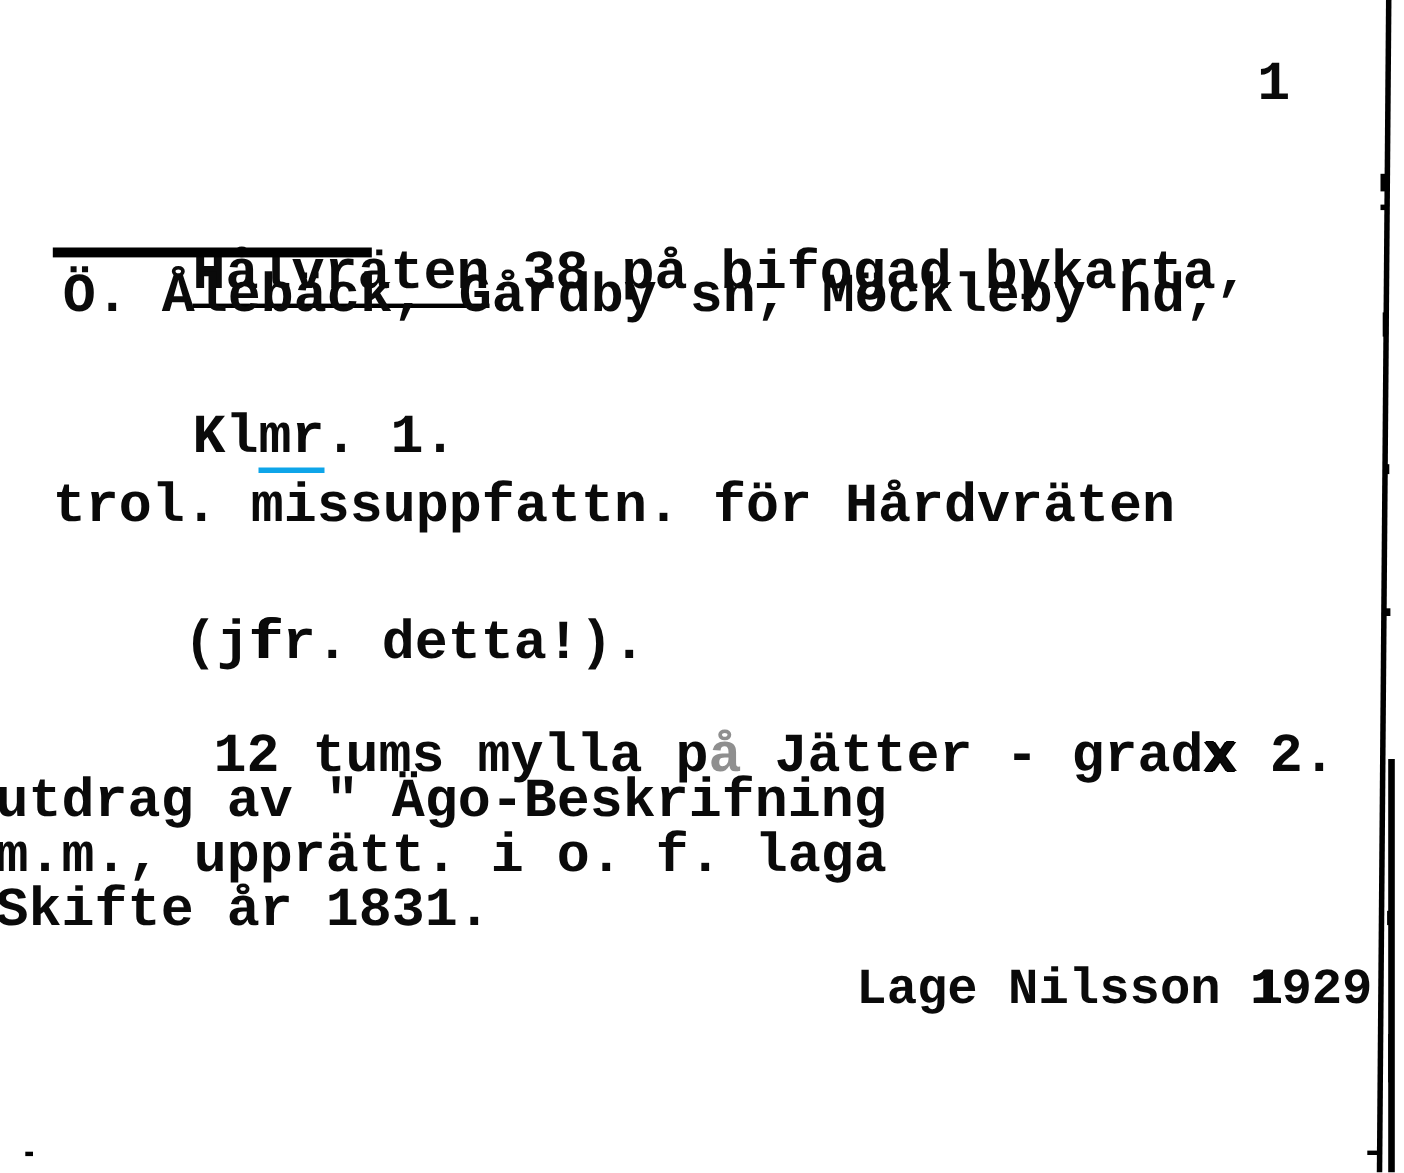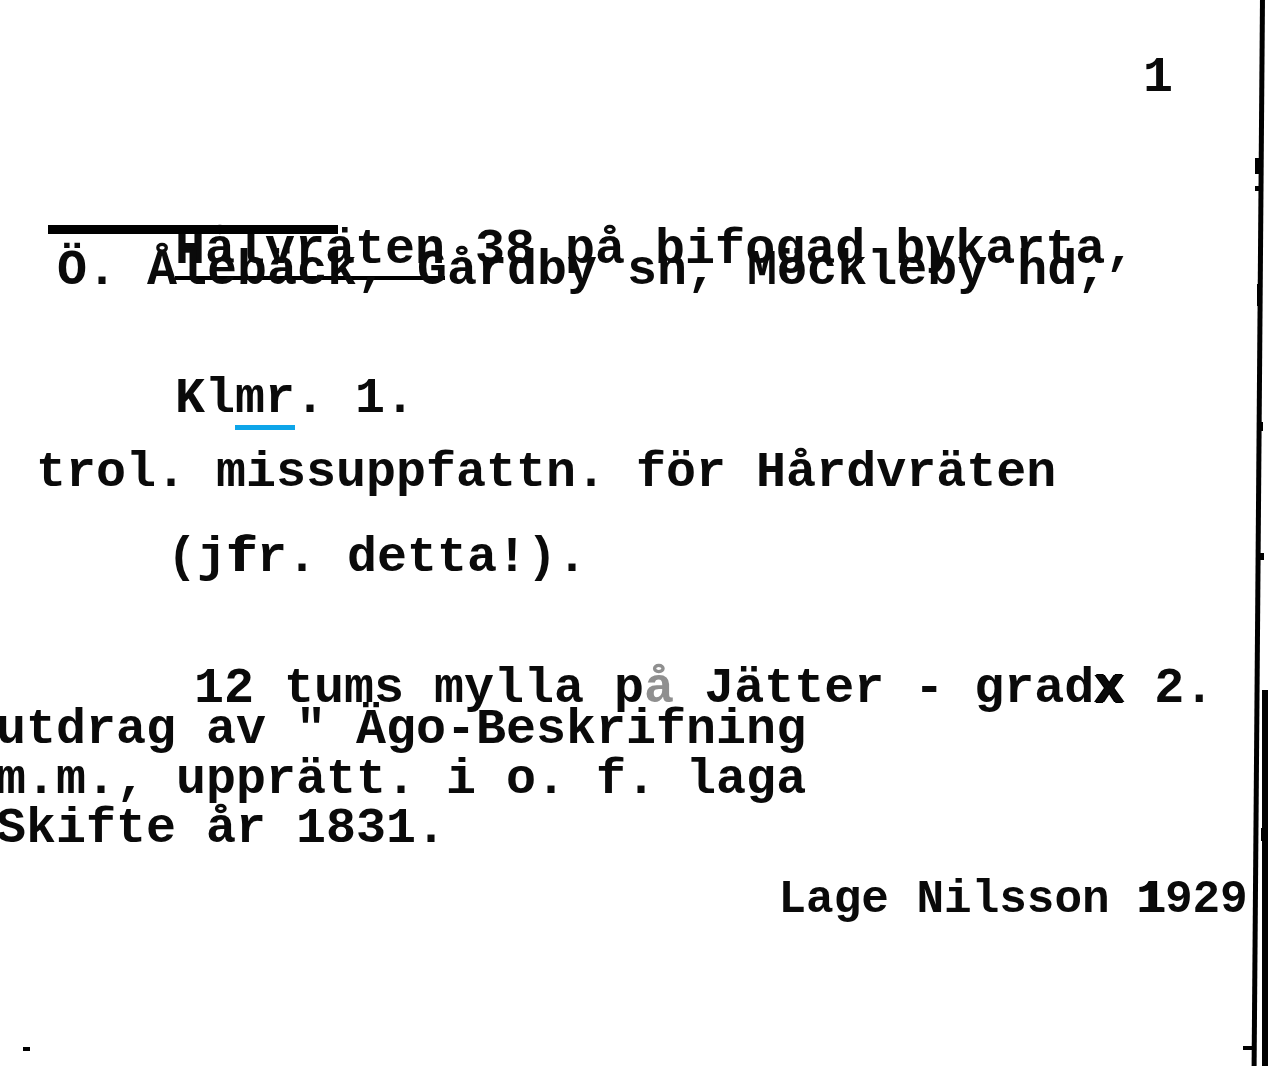--- a/index.html
+++ b/index.html
@@ -64,22 +64,22 @@
   </div>
 
   <div class="bar" style="left:48px; top:225px; width:290px; height:9px;"></div>
 
   <div class="line" style="left:57px; top:245px;">Ö. Ålebäck, Gårdby sn, Möckleby hd,</div>
 
   <div class="line" style="left:55px; top:321px;">
     <span>Kl</span><span class="ul-part">mr</span><span>. 1.</span>
   </div>
 
-  <div class="line" style="left:36px; top:436px;margin-top:11px;">trol. missuppfattn. för Hårdvräten</div>
-  <div class="line" style="left:47px; top:480px;font-family:Liberation Mono, monospace;">
+  <div class="line" style="left:48px; top:436px;">trol. missuppfattn. för Hårdvräten</div>
+  <div class="line" style="left:47px; top:508px;font-family:Liberation Mono, monospace;">
     <span>(j</span><span class="bold-over">f</span><span>r. detta!).</span>
   </div>
 
   <div class="line" style="left:74px; top:611px;">
     <span>12 tums mylla p</span><span class="faint">å</span><span> Jätter - grad</span><span class="strike-x">x</span><span> 2.</span>
   </div>
 
   <div class="line" style="left:-4px; top:704px;">utdrag av " Ägo-Beskrifning</div>
   <div class="line" style="left:-4px; top:754px;">m.m., upprätt. i o. f. laga</div>
   <div class="line" style="left:-4px; top:803px;">Skifte år 1831.</div>

